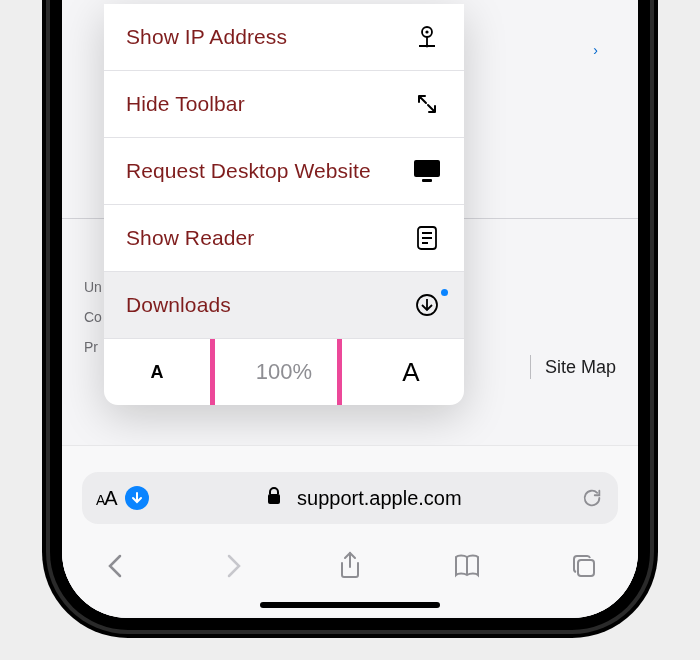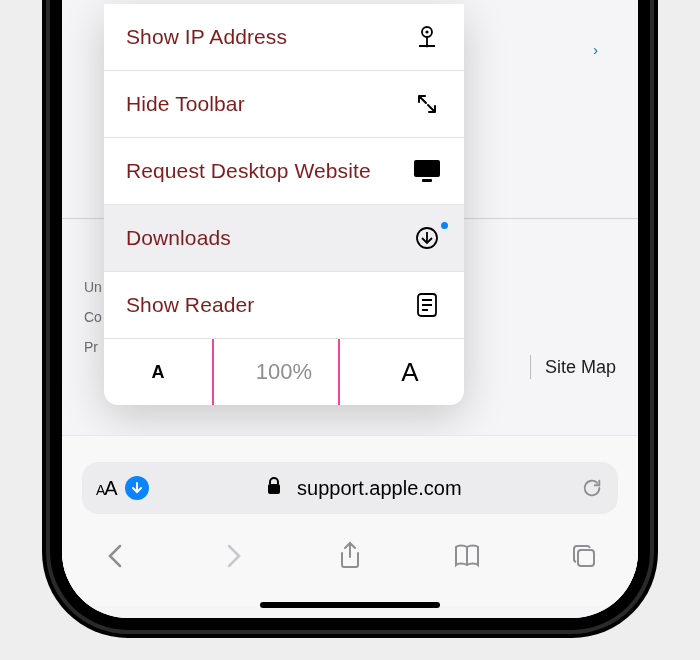--- a/index.html
+++ b/index.html
@@ -144,31 +144,31 @@
     height: 66px;
   }
   .zoom-bar > div {
     flex: 1;
     display: flex;
     align-items: center;
     justify-content: center;
     font-size: 22px;
     color: #000;
   }
-  .zoom-bar > div + div { border-left: 2px solid #ec4899; padding-left: 16px; }
+  .zoom-bar > div + div { border-left: 5px solid #ec4899; padding-left: 16px; }
   .zoom-bar .zoom-level { color: #8e8e93; font-size: 22px; }
   .zoom-bar .small-a { font-size: 18px; font-weight: 600; }
   .zoom-bar .big-a   { font-size: 26px; font-weight: 400; }
 
   
   .browser-bottom {
     position: absolute;
     left: 0;
     right: 0;
-    bottom: 12px;
+    bottom: 2px;
     height: 170px;
     background: #f8f8f9;
     border-top: 1px solid #e7e7e9;
   }
   .address-bar {
     position: absolute;
     top: 26px;
     left: 20px;
     right: 20px;
     height: 52px;
@@ -290,41 +290,41 @@
       <div class="menu-row">
         <span class="label">Request Desktop Website</span>
         <span class="icon-slot">
           <svg width="28" height="24" viewBox="0 0 28 24" fill="#000">
             <rect x="1" y="1" width="26" height="17" rx="2"></rect>
             <rect x="9" y="20" width="10" height="3" rx="1"></rect>
           </svg>
         </span>
       </div>
 
-      <div class="menu-row highlight">
-        <span class="label">Downloads</span>
-        <span class="icon-slot">
-          <svg width="24" height="24" viewBox="0 0 24 24" fill="none" stroke="#000" stroke-width="1.8">
-            <circle cx="12" cy="12" r="10"></circle>
-            <line x1="12" y1="6" x2="12" y2="16"></line>
-            <polyline points="7,12 12,17 17,12"></polyline>
-          </svg>
-          <span class="badge-dot"></span>
-        </span>
-      </div>
-
       <div class="menu-row">
         <span class="label">Show Reader</span>
         <span class="icon-slot">
           <svg width="22" height="26" viewBox="0 0 22 26" fill="none" stroke="#000" stroke-width="1.8">
             <rect x="2" y="2" width="18" height="22" rx="3"></rect>
             <line x1="6" y1="8" x2="16" y2="8"></line>
             <line x1="6" y1="13" x2="16" y2="13"></line>
             <line x1="6" y1="18" x2="12" y2="18"></line>
           </svg>
+        </span>
+      </div>
+
+      <div class="menu-row highlight">
+        <span class="label">Downloads</span>
+        <span class="icon-slot">
+          <svg width="24" height="24" viewBox="0 0 24 24" fill="none" stroke="#000" stroke-width="1.8">
+            <circle cx="12" cy="12" r="10"></circle>
+            <line x1="12" y1="6" x2="12" y2="16"></line>
+            <polyline points="7,12 12,17 17,12"></polyline>
+          </svg>
+          <span class="badge-dot"></span>
         </span>
       </div>
 
       <div class="zoom-bar">
         <div class="small-a">A</div>
         <div class="zoom-level">100%</div>
         <div class="big-a">A</div>
       </div>
     </div>
 

